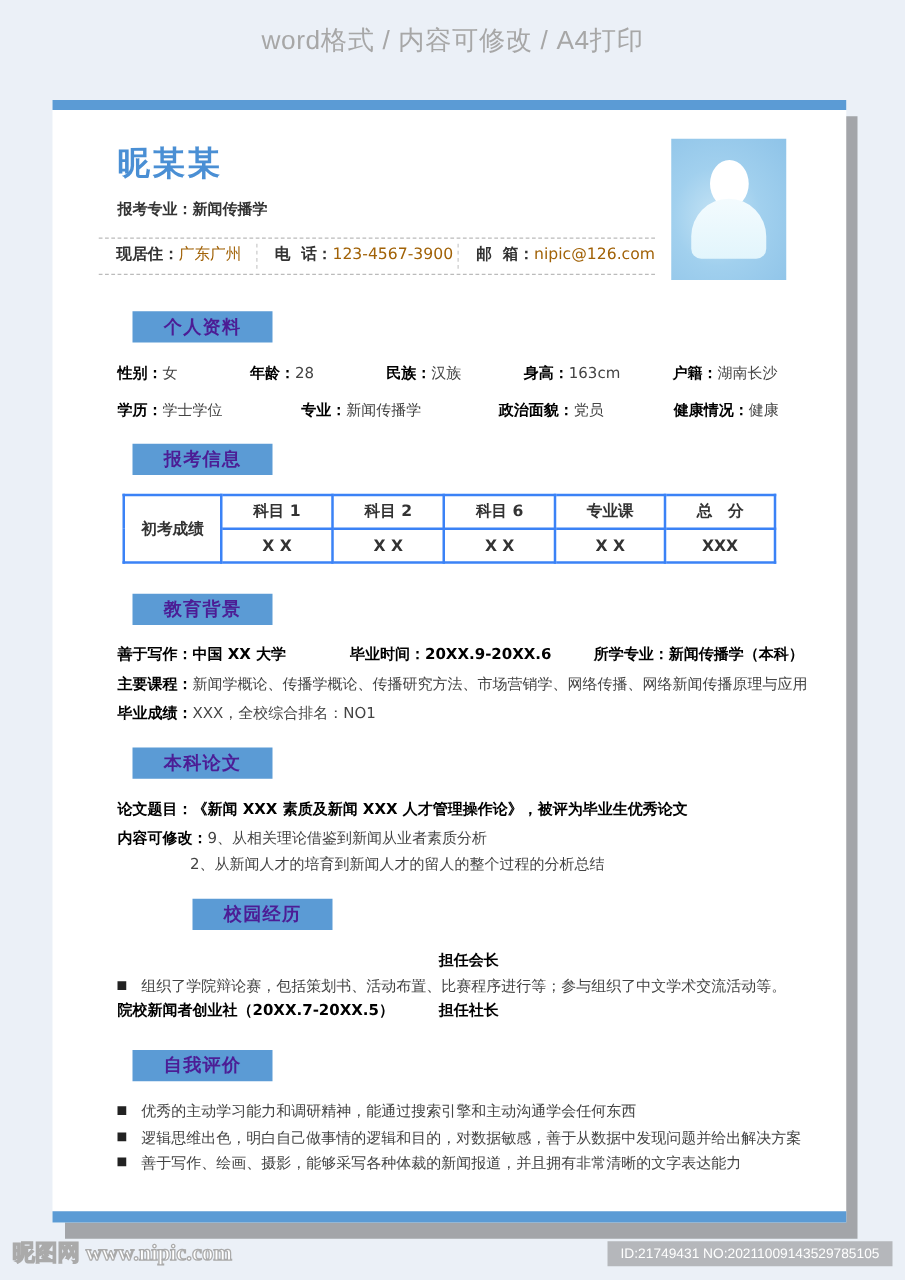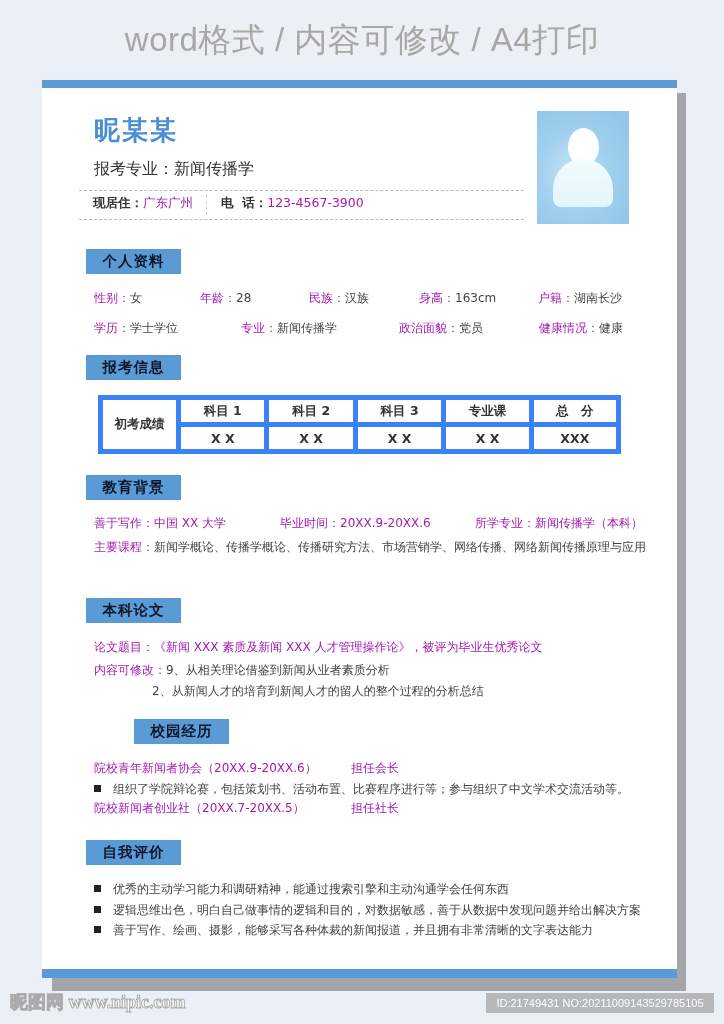--- a/index.html
+++ b/index.html
@@ -5,21 +5,21 @@
     * { margin: 0; padding: 0; box-sizing: border-box; }
     html, body { width: 724px; height: 1024px; overflow: hidden; }
     body {
       background: #ebf0f7;
       font-family: "DejaVu Sans", "Liberation Sans", sans-serif;
       color: #333;
       position: relative;
     }
     .banner {
       position: absolute; left: 0; top: 18px; width: 724px; text-align: center;
-      font-size: 33px; color: #a7a7a7; letter-spacing: 0.5px;
+      font-size: 21px; color: #a7a7a7; letter-spacing: 0.5px;
       font-family: "Liberation Sans", "DejaVu Sans", sans-serif;
     }
     .shadow {
       position: absolute; left: 52px; top: 93px; width: 634px; height: 898px;
       background: #a3a5a9;
     }
     .paper {
       position: absolute; left: 42px; top: 80px; width: 635px; height: 898px;
       background: #ffffff;
     }
@@ -27,64 +27,64 @@
       position: absolute; left: 0; width: 635px; height: 8px; background: #5b9bd5;
     }
     .bar-top { top: 0; }
     .bar-bottom { bottom: 0; height: 9px; }
 
     .name {
       position: absolute; left: 52px; top: 33px;
       font-size: 26px; font-weight: bold; color: #4a8fd4; letter-spacing: 2px;
     }
     .major {
-      position: absolute; left: 52px; top: 79px; font-size: 16px; font-weight: normal; color: #333;
+      position: absolute; left: 52px; top: 79px; font-size: 12px; font-weight: bold; color: #333;
     }
     .contact {
       position: absolute; left: 37px; top: 110px; width: 445px; height: 30px;
       border-top: 1px dashed #bbb; border-bottom: 1px dashed #bbb;
       display: flex; align-items: center; font-size: 12.5px;
     }
     .contact .cell { display: flex; align-items: flex-start; height: 20px; padding-left: 14px; }
     .contact .cell.c1 { width: 127px; }
     .contact .cell.c2 { width: 163px; border-left: 1px dashed #ccc; }
     .contact .cell.c3 { border-left: 1px dashed #ccc; }
     .lbl { font-weight: bold; color: #333; }
-    .val { color: #a21caf; }
+    .val { color: #a16207; }
 
     .photo {
       position: absolute; left: 495px; top: 31px; width: 92px; height: 113px;
       background: radial-gradient(ellipse at 40% 55%, #c6e4f5 0%, #a1d0ee 45%, #8ec3e8 100%);
       overflow: hidden;
     }
     .photo .head {
       position: absolute; left: 31px; top: 17px; width: 31px; height: 38px;
       background: #fff; border-radius: 50%;
     }
     .photo .body {
       position: absolute; left: 16px; top: 48px; width: 60px; height: 48px;
       background: linear-gradient(#f3fbfe, #e2f5fc);
       border-radius: 30px 30px 8px 8px;
     }
 
     .sec-head {
-      position: absolute; left: 44px; width: 95px; height: 25px;
-      background: #5b9bd5; color: #0f172a; font-weight: bold; font-size: 14.5px;
+      position: absolute; left: 64px; width: 112px; height: 25px;
+      background: #5b9bd5; color: #4c1d95; font-weight: bold; font-size: 14.5px;
       display: flex; align-items: center; justify-content: center; letter-spacing: 1px;
     }
     .row { position: absolute; font-size: 12px; white-space: nowrap; }
-    .row b { font-weight: normal; color: #a21caf; }
+    .row b { font-weight: bold; color: #000000; }
     .row span.v { color: #444; }
 
     table.scores {
       position: absolute; left: 56px; top: 315px; width: 523px;
       border-collapse: collapse; font-size: 12.5px;
     }
     table.scores td {
-      border: 5px solid #3b82f6; text-align: center; height: 27px; font-weight: bold; color: #333;
+      border: 2px solid #3b82f6; text-align: center; height: 27px; font-weight: bold; color: #333;
     }
     table.scores td.rowlabel { width: 78px; }
 
     .bullet { display: inline-block; width: 7px; height: 7px; background: #222; margin-right: 12px; vertical-align: 1px; }
 
     .watermark-left {
       position: absolute; left: 10px; top: 990px; font-size: 18px; color: #fff;
       -webkit-text-stroke: 1px #aaa; font-weight: bold; letter-spacing: 0;
       font-family: "Liberation Serif", serif;
     }
@@ -111,20 +111,24 @@
   </div>
   <div class="contact">
     <div class="cell c1">
       <span class="lbl">现居住：</span>
         <span class="val">广东广州</span>
     </div>
     <div class="cell c2">
       <span class="lbl" style="white-space:pre">电  话：</span>
         <span class="val">123-4567-3900</span>
     </div>
+    <div class="cell c3">
+      <span class="lbl" style="white-space:pre">邮  箱：</span>
+        <span class="val">nipic@126.com</span>
+    </div>
   </div>
   <div class="photo">
     <div class="head"></div>
     <div class="body"></div>
   </div>
 
   <div class="sec-head" style="top:169px;">个人资料</div>
   <div class="row" style="left:52px; top:210px;"><b>性别：</b><span class="v">女</span></div>
   <div class="row" style="left:158px; top:210px;"><b>年龄：</b><span class="v">28</span></div>
   <div class="row" style="left:267px; top:210px;"><b>民族：</b><span class="v">汉族</span></div>
@@ -136,47 +140,47 @@
   <div class="row" style="left:357px; top:240px;"><b>政治面貌：</b><span class="v">党员</span></div>
   <div class="row" style="left:497px; top:240px;"><b>健康情况：</b><span class="v">健康</span></div>
 
   <div class="sec-head" style="top:275px;">报考信息</div>
   <table class="scores">
     <tbody>
         <tr>
       <td class="rowlabel" rowspan="2">初考成绩</td>
       <td>科目 1</td>
       <td>科目 2</td>
-      <td>科目 3</td>
+      <td>科目 6</td>
       <td>专业课</td>
       <td style="white-space:pre">总　分</td>
     </tr>
     <tr>
       <td>X X</td>
       <td>X X</td>
       <td>X X</td>
       <td>X X</td>
       <td>XXX</td>
     </tr>
   </tbody>
     </table>
 
   <div class="sec-head" style="top:395px;">教育背景</div>
   <div class="row" style="left:52px; top:435px;"><b>善于写作：</b><b>中国 XX 大学</b></div>
   <div class="row" style="left:238px; top:435px;"><b>毕业时间：</b><b>20XX.9-20XX.6</b></div>
   <div class="row" style="left:433px; top:435px;"><b>所学专业：</b><b>新闻传播学（本科）</b></div>
   <div class="row" style="left:52px; top:459px;"><b>主要课程：</b><span class="v">新闻学概论、传播学概论、传播研究方法、市场营销学、网络传播、网络新闻传播原理与应用</span></div>
+  <div class="row" style="left:52px; top:482px;"><b>毕业成绩：</b><span class="v">XXX，全校综合排名：NO1</span></div>
 
   <div class="sec-head" style="top:518px;">本科论文</div>
   <div class="row" style="left:52px; top:559px;"><b>论文题目：</b><b>《新闻 XXX 素质及新闻 XXX 人才管理操作论》，被评为毕业生优秀论文</b></div>
   <div class="row" style="left:52px; top:582px;"><b>内容可修改：</b><span class="v">9、从相关理论借鉴到新闻从业者素质分析</span></div>
   <div class="row" style="left:110px; top:603px;"><span class="v">2、从新闻人才的培育到新闻人才的留人的整个过程的分析总结</span></div>
 
   <div class="sec-head" style="top:639px;margin-left:48px;">校园经历</div>
-  <div class="row" style="left:52px; top:680px;"><b>院校青年新闻者协会（20XX.9-20XX.6）</b></div>
   <div class="row" style="left:309px; top:680px;"><b>担任会长</b></div>
   <div class="row" style="left:52px; top:701px;"><span class="bullet"></span><span class="v">组织了学院辩论赛，包括策划书、活动布置、比赛程序进行等；参与组织了中文学术交流活动等。</span></div>
   <div class="row" style="left:52px; top:720px;"><b>院校新闻者创业社（20XX.7-20XX.5）</b></div>
   <div class="row" style="left:309px; top:720px;"><b>担任社长</b></div>
 
   <div class="sec-head" style="top:760px;">自我评价</div>
   <div class="row" style="left:52px; top:822px;"><span class="bullet"></span><span class="v">逻辑思维出色，明白自己做事情的逻辑和目的，对数据敏感，善于从数据中发现问题并给出解决方案</span></div>
   <div class="row" style="left:52px; top:801px;"><span class="bullet"></span><span class="v">优秀的主动学习能力和调研精神，能通过搜索引擎和主动沟通学会任何东西</span></div>
   <div class="row" style="left:52px; top:842px;"><span class="bullet"></span><span class="v">善于写作、绘画、摄影，能够采写各种体裁的新闻报道，并且拥有非常清晰的文字表达能力</span></div>
 

